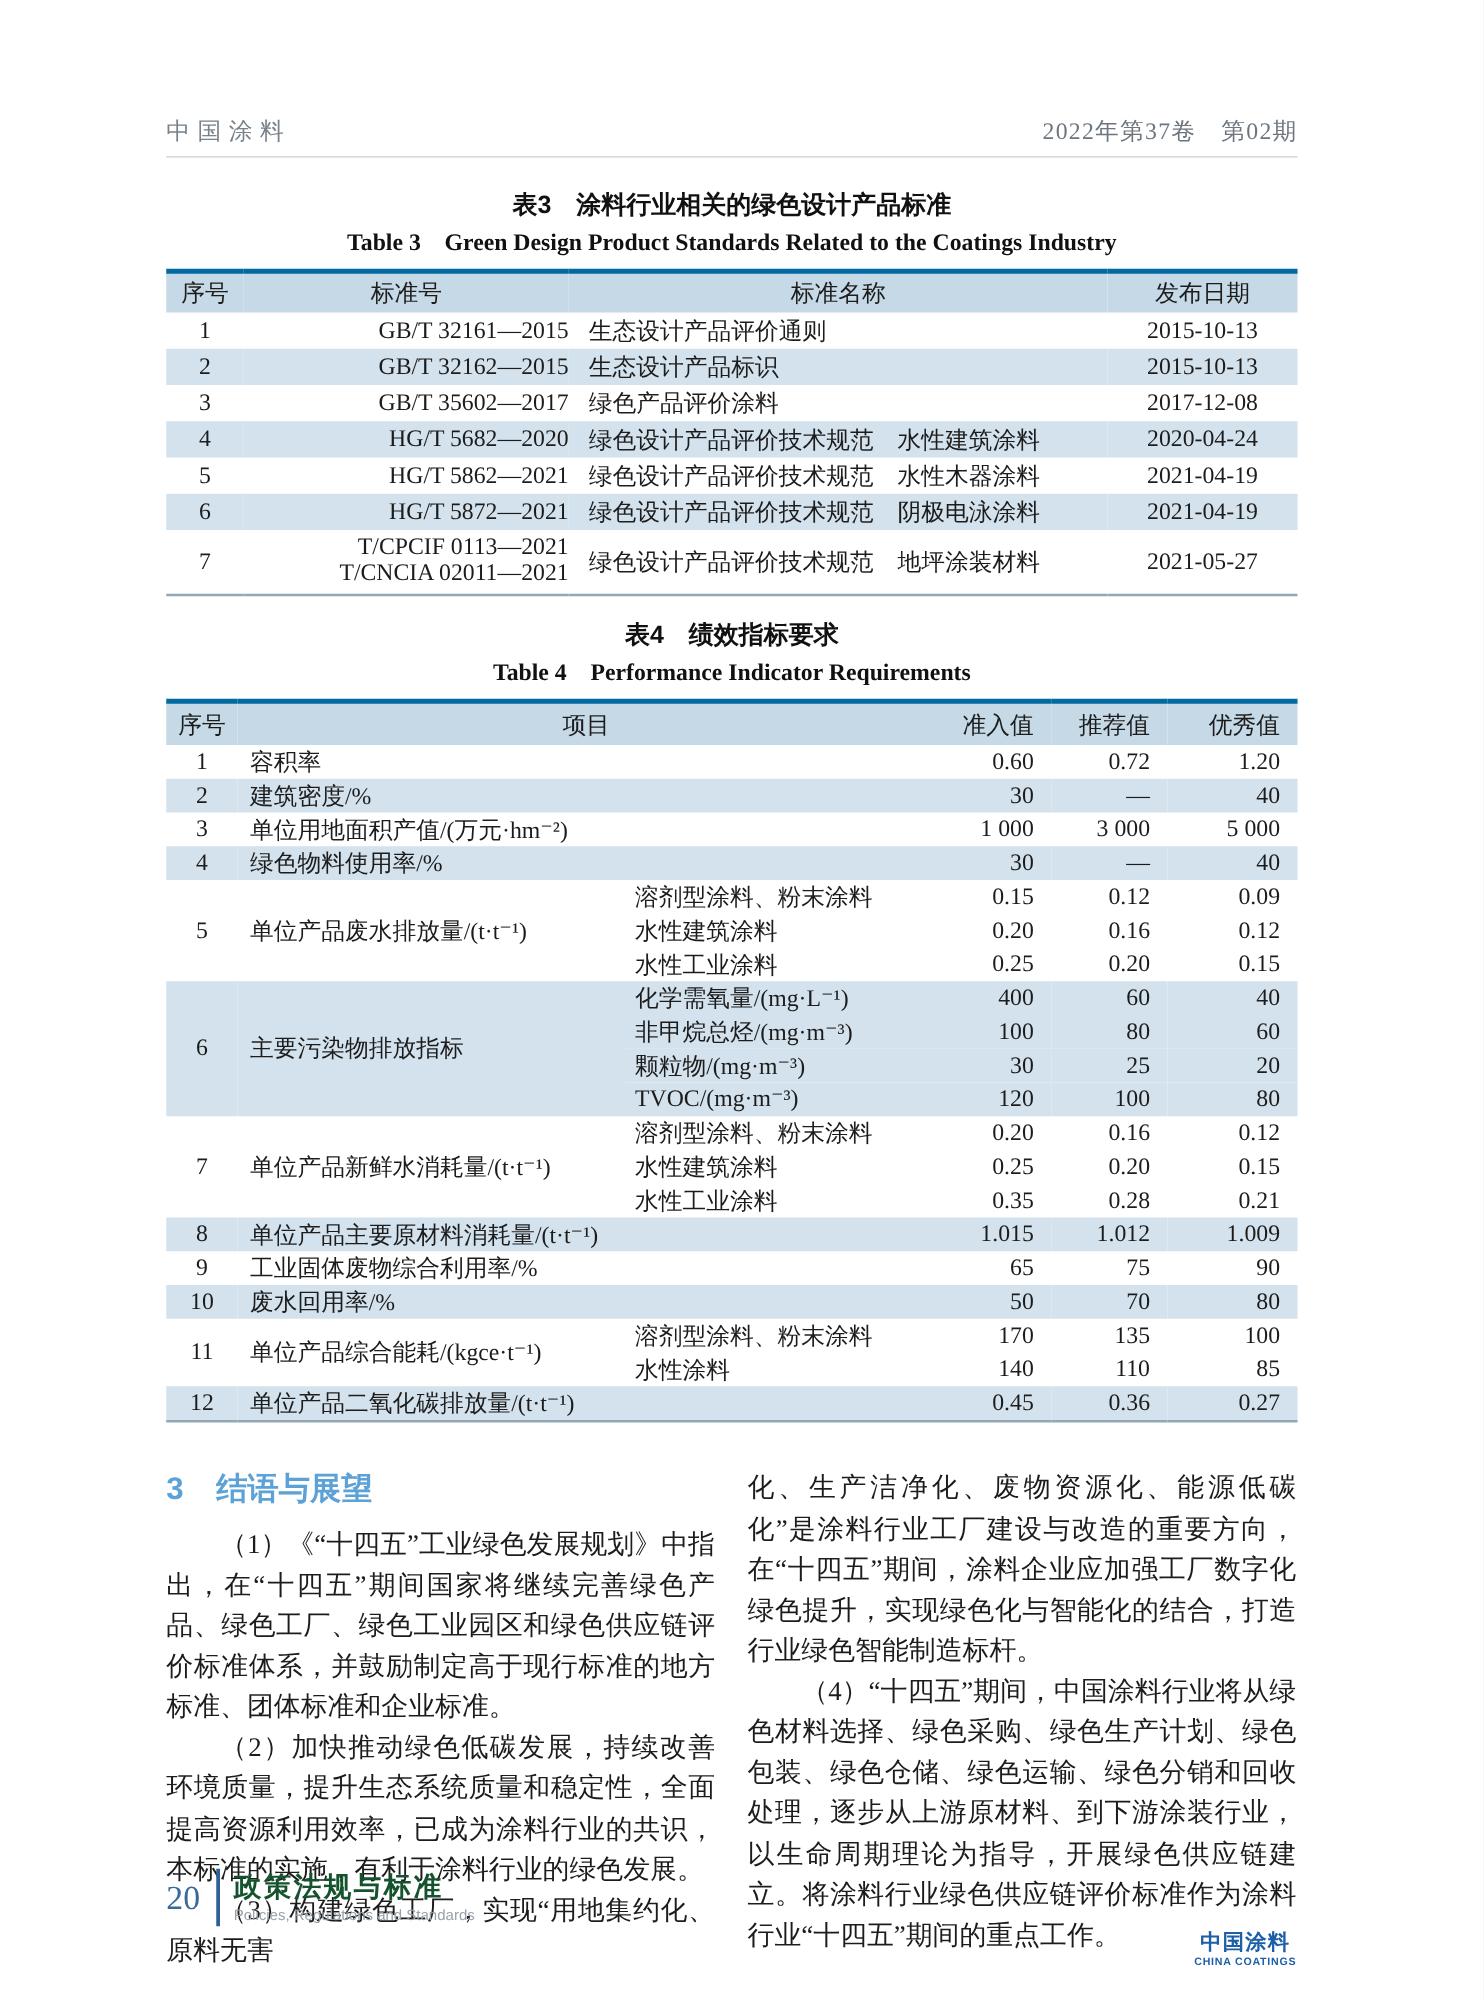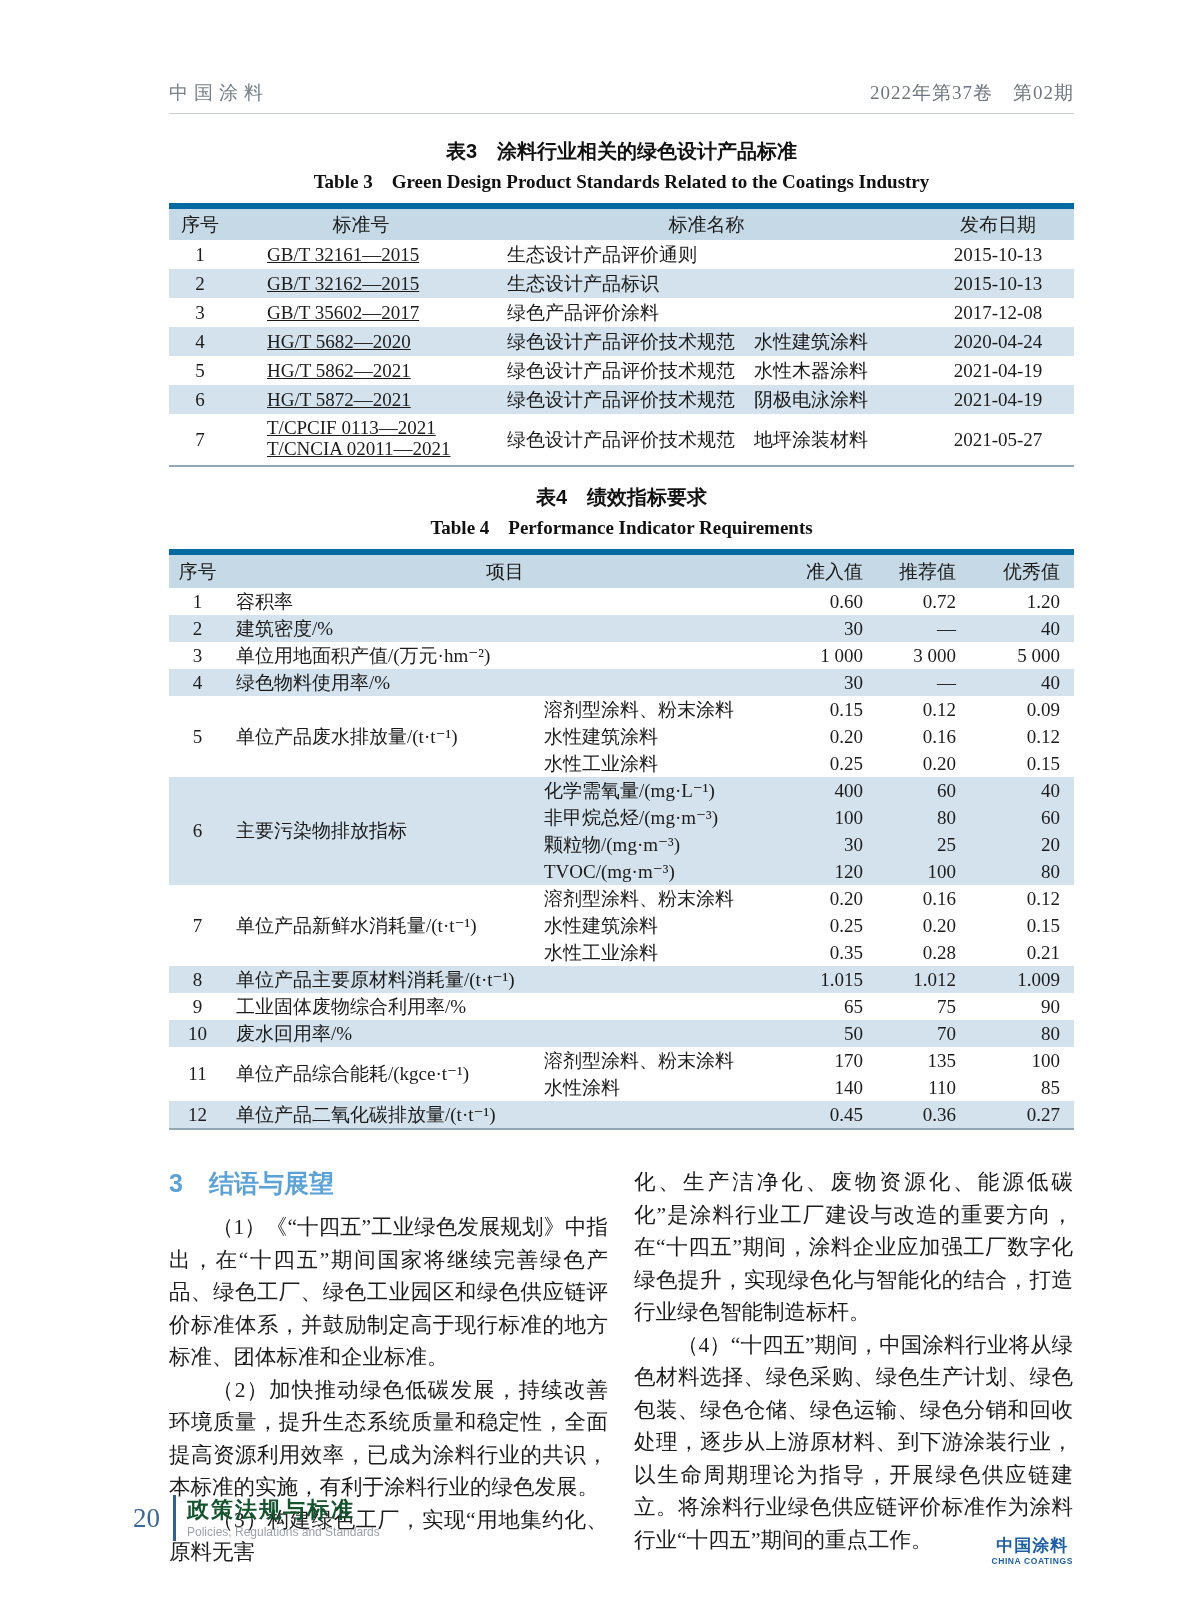--- a/index.html
+++ b/index.html
@@ -1,21 +1,21 @@
 <!DOCTYPE html>
 <html><head>
 <meta charset="utf-8">
 <style>
   html,body { margin:0; padding:0; background:#e9e9e9; }
   .page {
     position:relative; width:1187px; height:1600px; margin:0 auto;
     background:#ffffff; overflow:hidden;
     font-family:"Liberation Serif","DejaVu Serif",serif; color:#1c1c1c;
   }
-  .inner { position:absolute; left:133px; top:4px; width:905px;margin-left:36px; }
+  .inner { position:absolute; left:133px; top:16px; width:905px; }
 
   
   .running-head {
     margin-top:76px; display:flex; justify-content:space-between; align-items:flex-end;
     border-bottom:1px solid #c9ced2; padding-bottom:7px;
     font-size:19px; color:#78828a;
   }
   .journal-name { letter-spacing:6px; }
   .issue-info   { letter-spacing:1px; color:#6d7press7e; color:#6d767e; }
 
@@ -24,26 +24,26 @@
   .cap3 { margin-top:24px; }
   .cap4 { margin-top:17px; }
   .cap-cn { font-family:"Liberation Sans","DejaVu Sans",sans-serif; font-weight:bold; font-size:20px; color:#111; }
   .cap-en { font-weight:bold; font-size:19px; margin-top:4px; color:#111; }
 
   
   table { width:905px; border-collapse:collapse; table-layout:fixed; font-size:19px; margin-top:8px; }
   th, td { font-weight:normal; padding:0; vertical-align:middle; }
   .band  { background:#c6d9e6; }
   .shade { background:#d3e2ec; }
-  table  { border-top:6px solid #0369a1; border-bottom:2px solid #93a7b4; }
+  table  { border-top:4px solid #0369a1; border-bottom:2px solid #93a7b4; }
 
   .t3 th { height:31px; text-align:center; }
   .t3 td { height:29px; }
   .t3 .ctr  { text-align:center; }
-  .t3 .std  { text-align:left; padding-left:36px;text-decoration:underline; }
+  .t3 .std  { text-align:right; padding-left:36px; }
   .t3 .name { text-align:left; padding-left:16px; }
   .t3 .two-line { white-space:pre-line; line-height:21px; padding-top:3px; padding-bottom:6px; }
 
   .t4 th { height:33px; }
   .t4 td { height:27px; }
   .t4 .no   { text-align:center; }
   .t4 .item { text-align:left; padding-left:10px; }
   .t4 .sub  { text-align:left; padding-left:8px; }
   .t4 .v    { text-align:right; padding-right:14px; }
   .t4 .v3   { }

